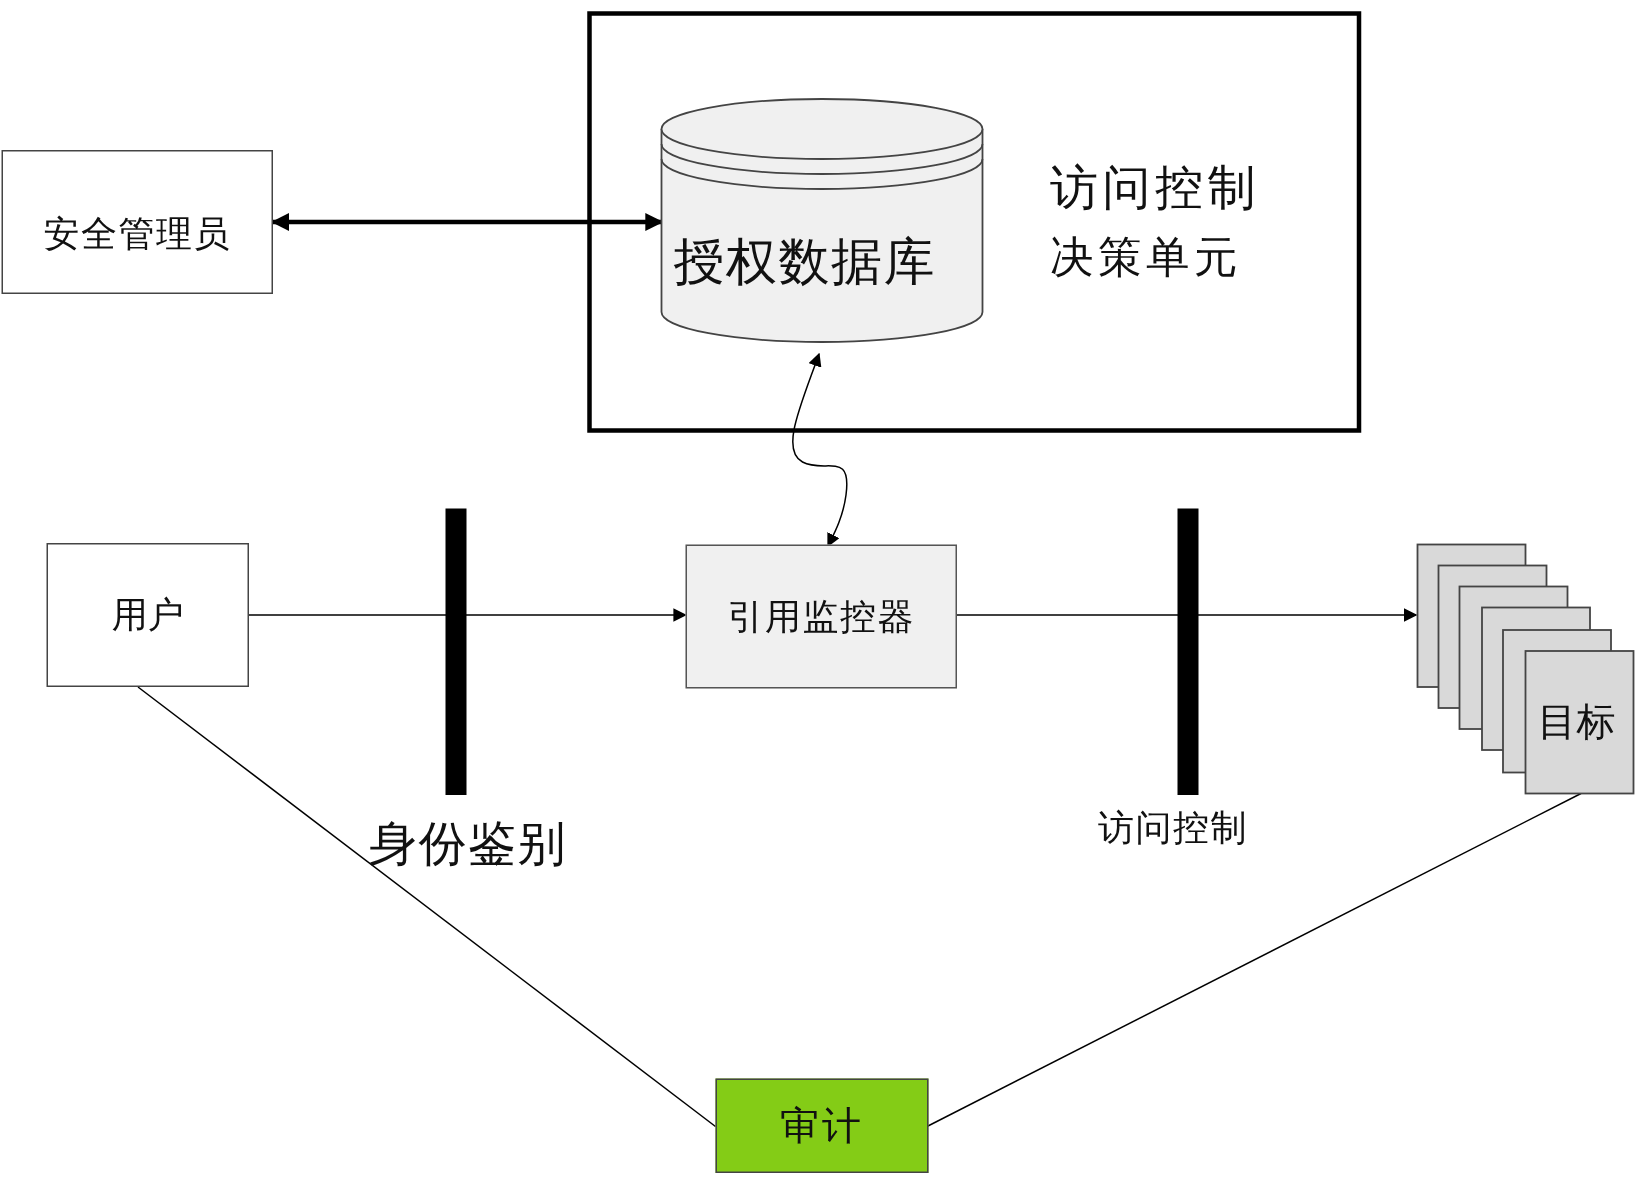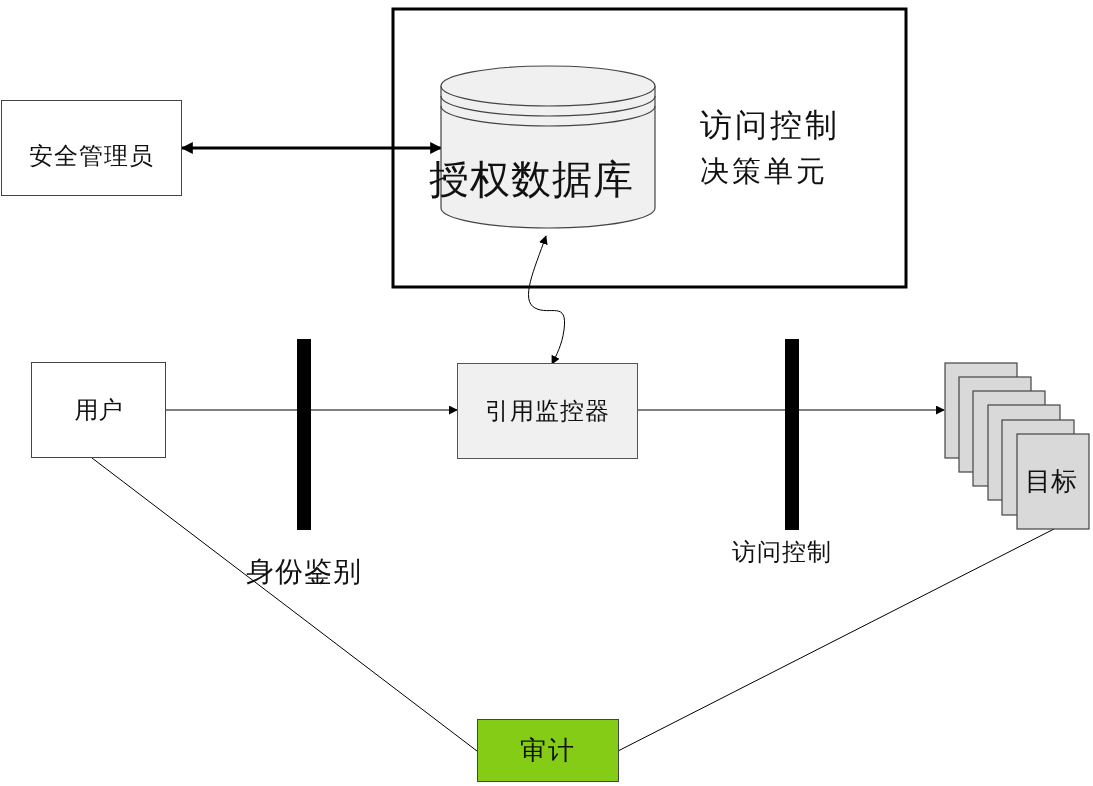--- a/index.html
+++ b/index.html
@@ -52,33 +52,33 @@
     <rect x="988" y="405" width="72" height="95" fill="#d9d9d9" stroke="#444" stroke-width="1.2"></rect>
     <rect x="1002" y="420" width="72" height="95" fill="#d9d9d9" stroke="#444" stroke-width="1.2"></rect>
     <rect x="1017" y="434" width="72" height="95" fill="#d9d9d9" stroke="#444" stroke-width="1.2"></rect>
   </g>
 </svg>
 
 <div class="box" style="left:1px;top:100px;width:181px;height:96px;border:1.5px solid #444;background:#fff;">
   <span style="font-size:24px;letter-spacing:1px;margin-top:16px;">安全管理员</span>
 </div>
 
-<div class="lbl" style="left:429px;top:152px;font-size:40px;letter-spacing:1px;">授权数据库</div>
+<div class="lbl" style="left:449px;top:152px;font-size:34px;letter-spacing:1px;">授权数据库</div>
 
 <div class="lbl" style="left:700px;top:104px;font-size:32px;letter-spacing:3px;">访问控制</div>
 <div class="lbl" style="left:700px;top:152px;font-size:29px;letter-spacing:3px;">决策单元</div>
 
 <div class="box" style="left:31px;top:362px;width:135px;height:96px;border:1.5px solid #444;background:#fff;">
   <span style="font-size:24px;">用户</span>
 </div>
 
 <div class="box" style="left:457px;top:363px;width:181px;height:96px;border:1.5px solid #555;background:#f0f0f0;">
   <span style="font-size:24px;letter-spacing:1px;">引用监控器</span>
 </div>
 
 <div class="lbl" style="left:1025px;top:464px;font-size:26px;text-align:right;">目标</div>
 
-<div class="lbl" style="left:246px;top:553px;font-size:28px;letter-spacing:1px;">身份鉴别</div>
+<div class="lbl" style="left:246px;top:541px;font-size:32px;letter-spacing:1px;">身份鉴别</div>
 <div class="lbl" style="left:732px;top:536px;font-size:24px;letter-spacing:1px;">访问控制</div>
 
 <div class="box" style="left:477px;top:719px;width:142px;height:63px;border:1.5px solid #444;background:#84cc16;">
   <span style="font-size:26px;letter-spacing:2px;">审计</span>
 </div>
 
 </body></html>

